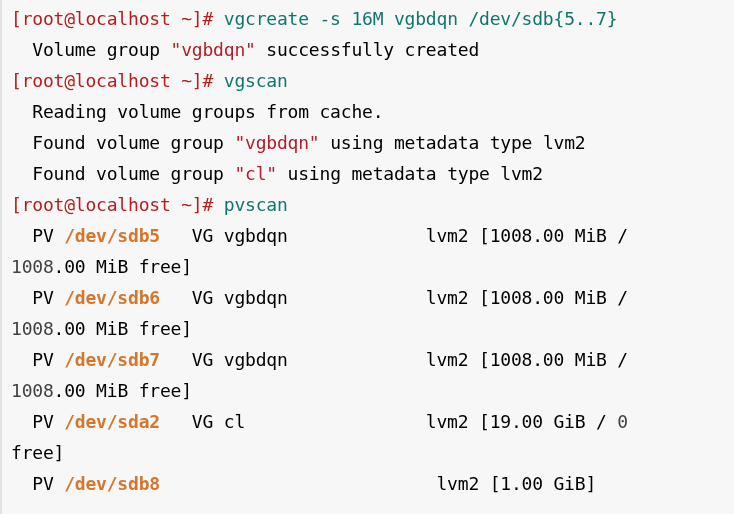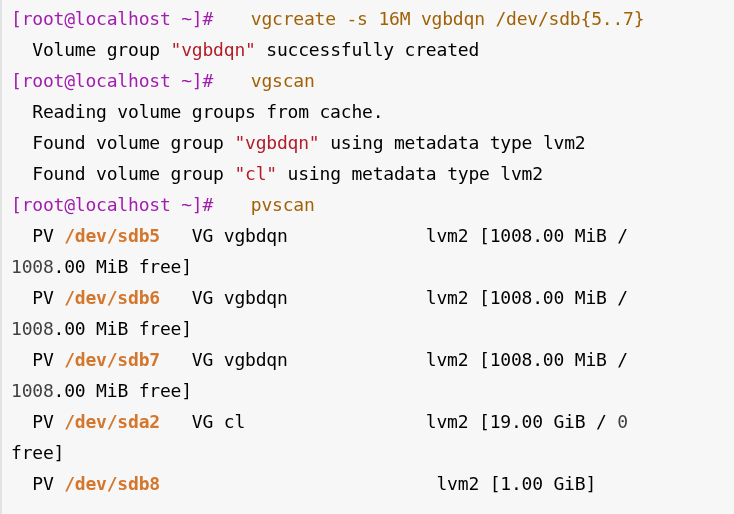--- a/index.html
+++ b/index.html
@@ -31,22 +31,22 @@
     padding-left: 9px;
     white-space: pre;
   }
 
   .line {
     height: 31px;
     white-space: pre;
   }
 
   
-  .prompt   { color: #a21caf; }
-  .cmd      { color: #a16207; margin-left: 27px; }
+  .prompt   { color: #b91c1c; }
+  .cmd      { color: #0f766e; }
   .plain    { color: #000000; }
   .quoted   { color: #b31d28; }
   .path     { color: #d4762c; font-weight: bold; }
   .num      { color: #404040; }
 
   
   #watermark {
     position: absolute;
     left: 489px;
     top: 479px;

